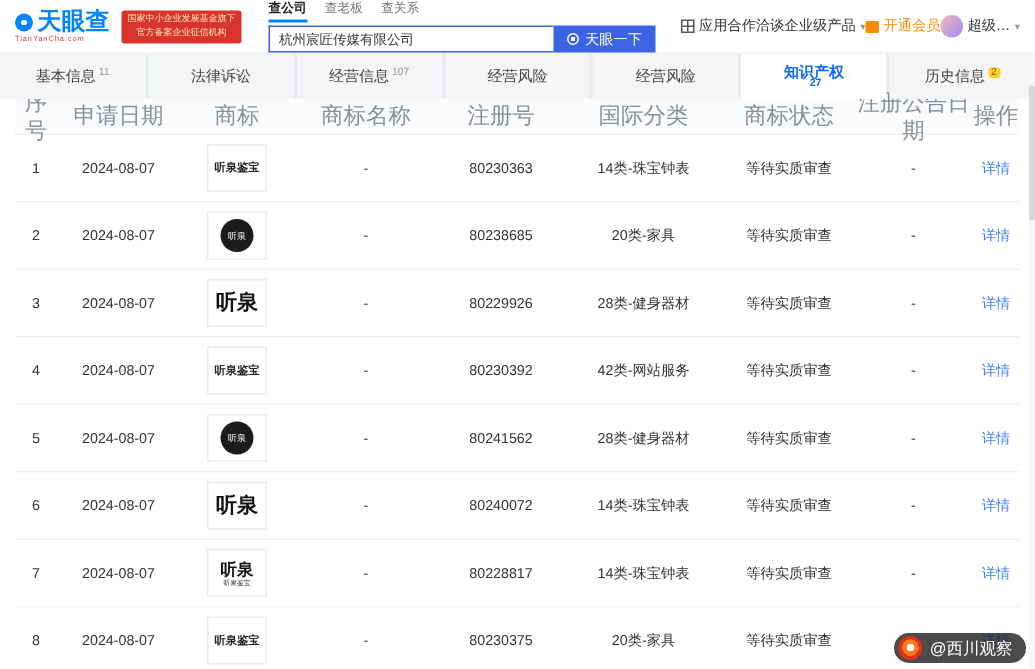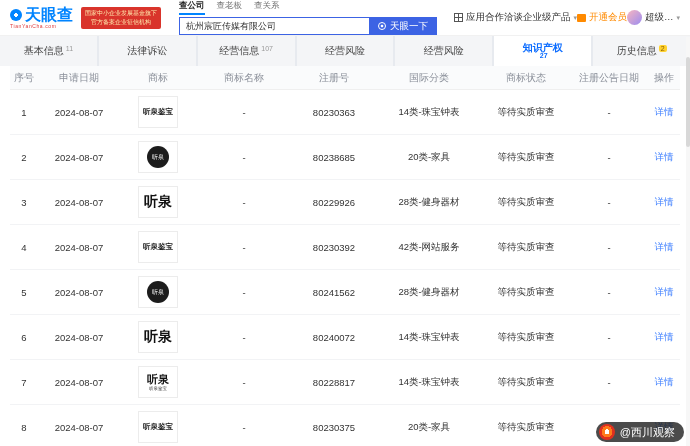--- a/index.html
+++ b/index.html
@@ -37,21 +37,21 @@
   .tab { flex:1; background:#f4f5f7; margin-right:2px; display:flex; align-items:center; justify-content:center; font-size:10px; color:#444; cursor:pointer; position:relative; }
   .tab:last-child { margin-right:0; }
   .tab.active { background:#fff; color:#0b6cff; font-weight:bold;flex-direction:column; }
   .tab sup { font-size:7px; color:#999; margin-left:2px; line-height:1; transform:translateY(-3px); display:inline-block; }
   .tab.active sup { color:#0b6cff; }
   .tab sup.count-hot { background:#ffd22e; color:#8a5a00; border-radius:2px; padding:0 2px; }
   .tab sup:empty { display:none; }
 
   
   .table { padding:0 10px; }
-  .thead { display:flex; align-items:center; height:24px; background:#fafbfc; color:#8a8f99; font-size:10px; border-bottom:1px solid #efefef; }
+  .thead { display:flex; align-items:center; height:24px; background:#fafbfc; color:#8a8f99; font-size:15px; border-bottom:1px solid #efefef; }
   .row { display:flex; align-items:center; height:45px; border-bottom:1px solid #f2f3f5; font-size:9.5px; color:#333; }
   .cell { text-align:center; overflow:hidden; }
   .c-no { width:28px; }
   .c-date { width:82px; }
   .c-mark { width:76px; }
   .c-name { width:96px; }
   .c-reg { width:84px; }
   .c-class { width:106px; }
   .c-status { width:88px; }
   .c-pub { width:78px; }

